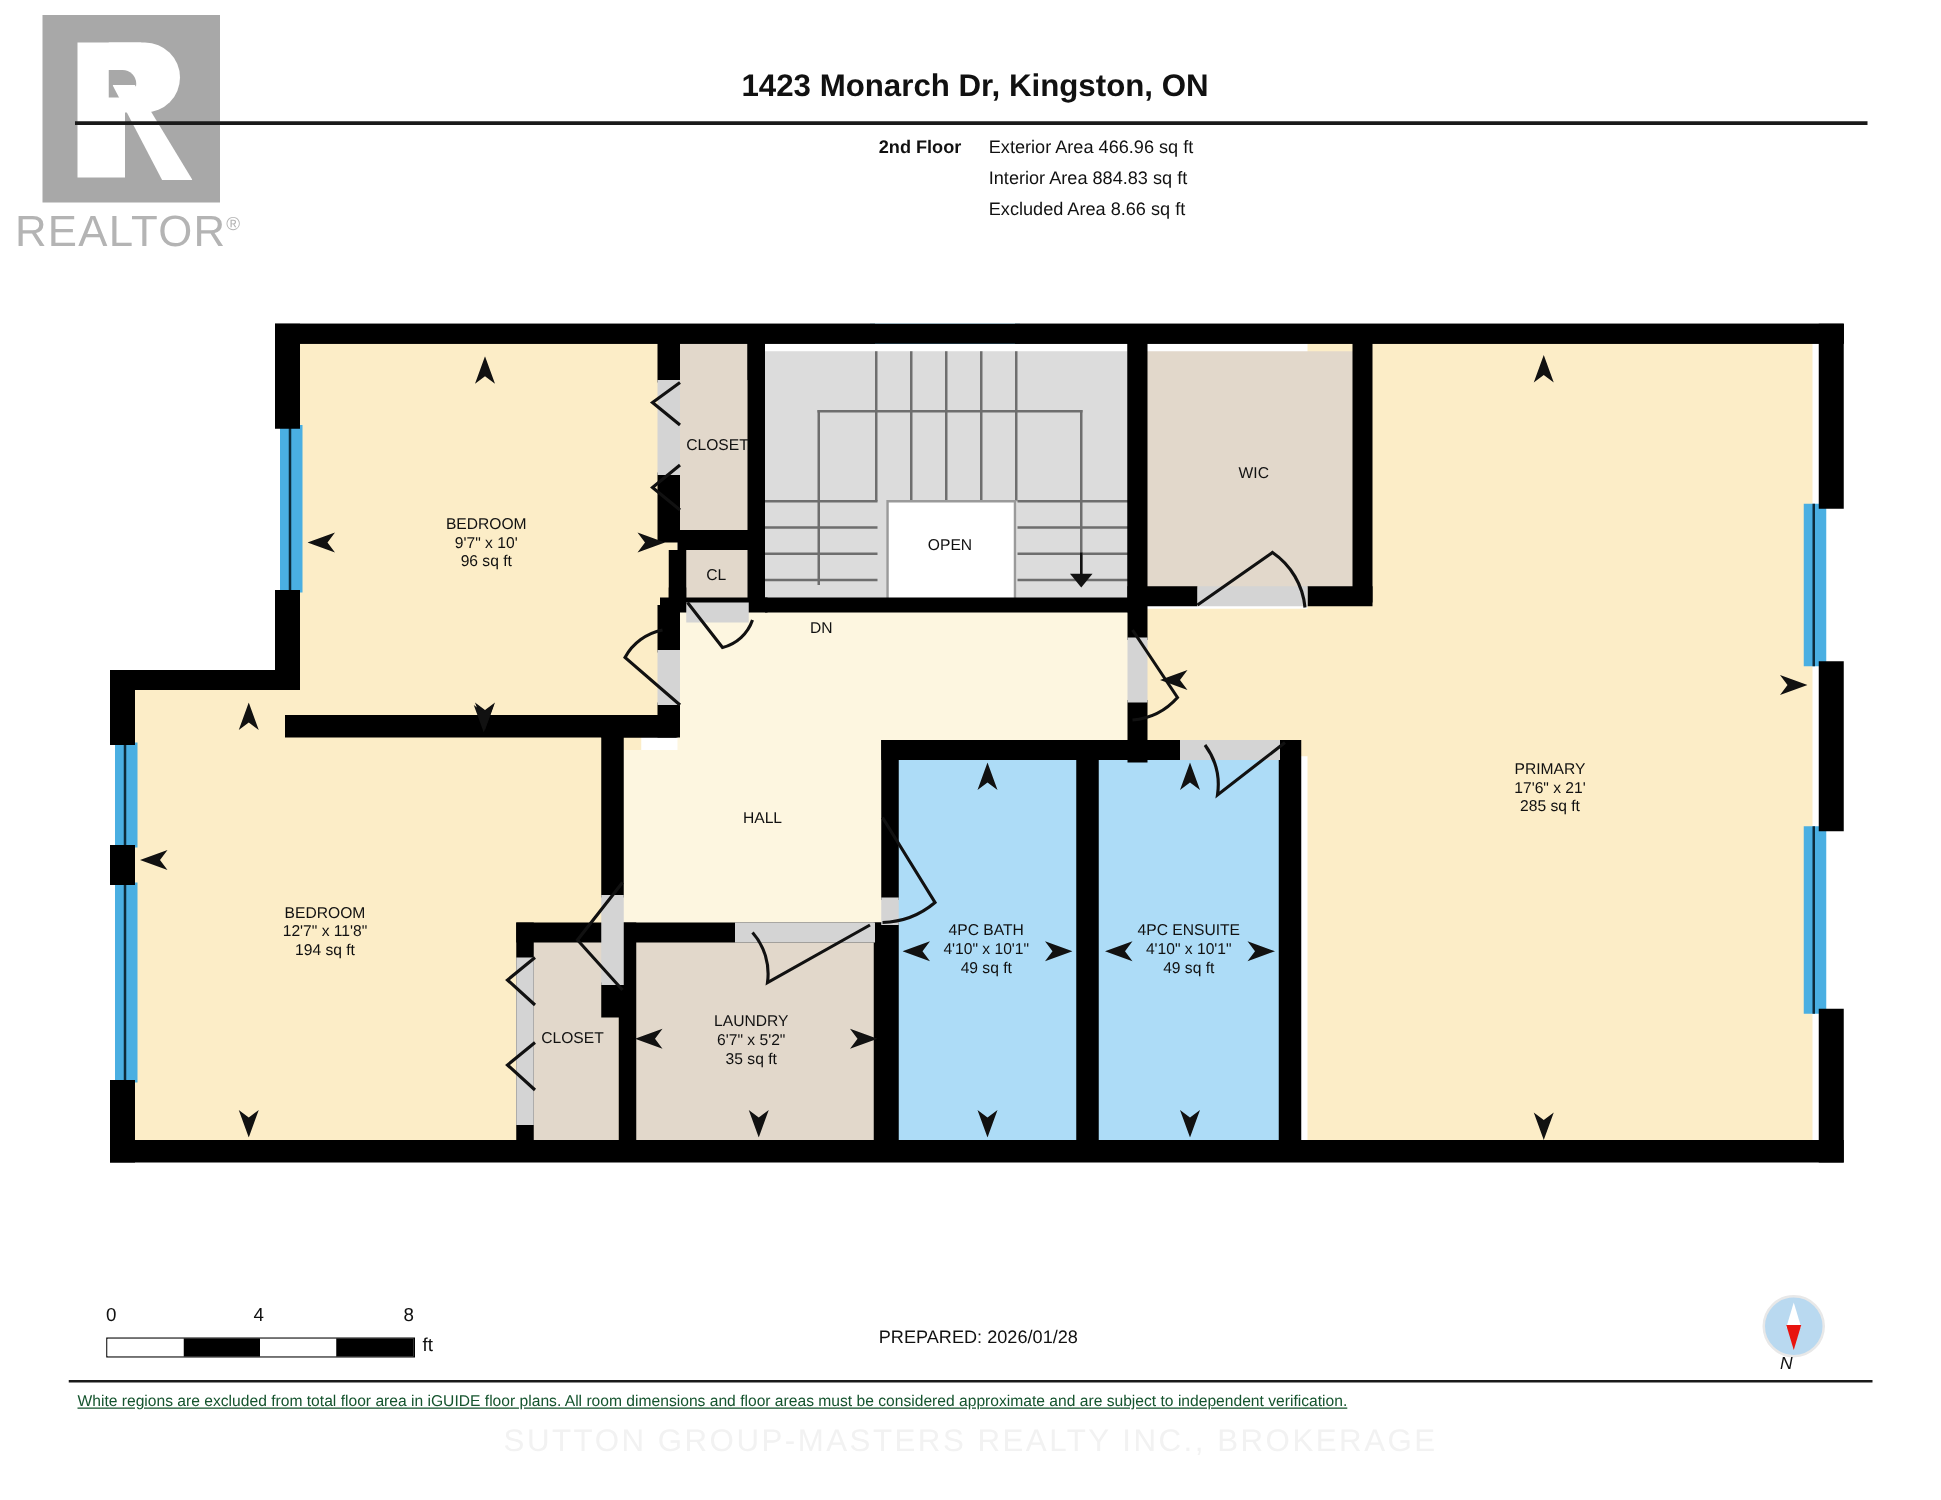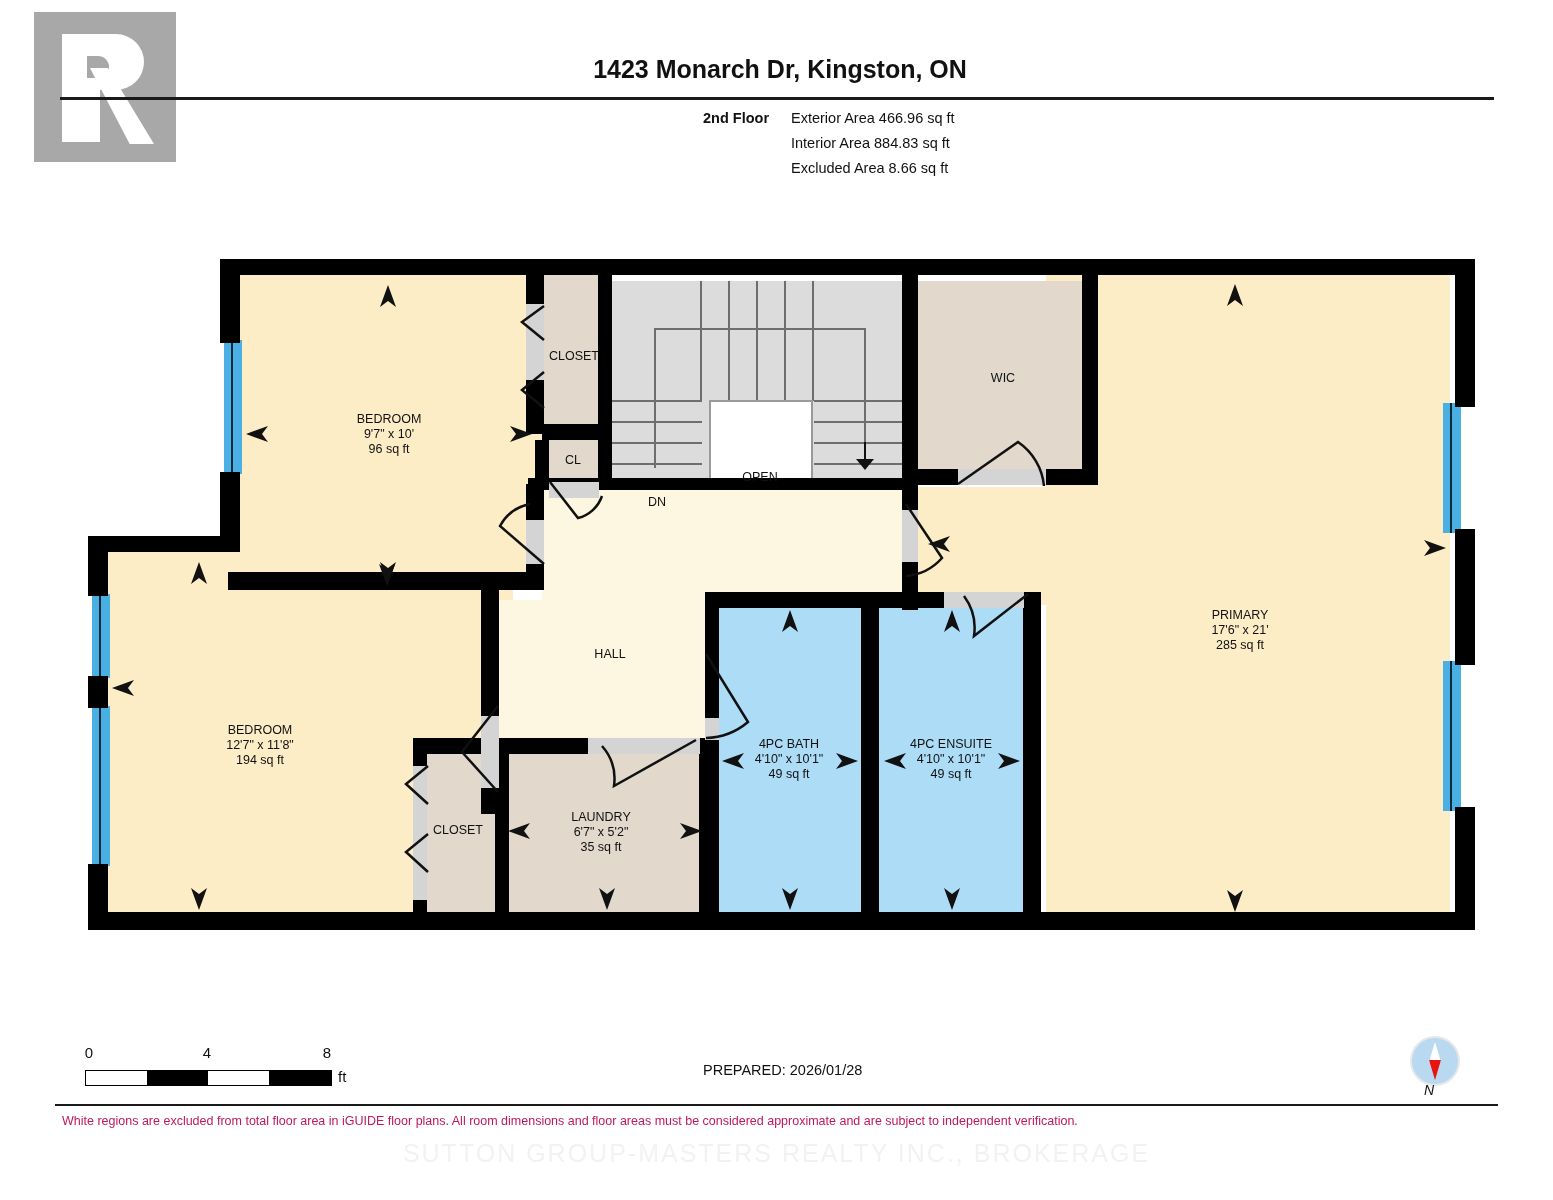--- a/index.html
+++ b/index.html
@@ -62,34 +62,35 @@
 
   #compass{position:absolute;left:1410px;top:1036px;width:46px;height:46px;border-radius:50%;
         background:#b9d9f0;border:2px solid #e8e8e8;}
   #compass .nd-w{position:absolute;left:17px;top:4px;width:0;height:0;
         border-left:6px solid transparent;border-right:6px solid transparent;border-bottom:20px solid #ffffff;}
   #compass .nd-r{position:absolute;left:17px;top:22px;width:0;height:0;
         border-left:6px solid transparent;border-right:6px solid transparent;border-top:20px solid #e8140f;}
   #compass-n{position:absolute;left:1424px;top:1082px;font-size:14px;color:#111;font-style:italic;}
 
   #foot-rule{position:absolute;left:55px;top:1104px;width:1443px;height:2px;background:#1a1a1a;}
-  #disclaimer{position:absolute;left:62px;top:1114px;font-size:12.5px;color:#be185d;}
+  #disclaimer{position:absolute;left:62px;top:1114px;font-size:12.5px;color:#14532d;text-decoration:underline;}
   #watermark{position:absolute;left:0;top:1139px;width:1553px;text-align:center;
         font-size:25px;letter-spacing:2px;color:#f2f2f2;white-space:nowrap;}
 </style>
 </head>
 <body>
 
 <div id="realtor-logo">
   <div class="rbox"></div>
   <div class="rstem"></div>
   <div class="rbowl"></div>
   <div class="rbowl2"></div>
   <div class="rinner"></div>
   <div class="rleg"></div>
+  <div class="rword"><span>REALTOR</span><span class="rreg">®</span></div>
 </div>
 
 <div id="title-text">1423 Monarch Dr, Kingston, ON</div>
 <div id="title-rule"></div>
 
 <div id="floor-block">
   <span class="flabel">2nd Floor</span>
   <span class="fl fl1">Exterior Area 466.96 sq ft</span>
   <span class="fl fl2">Interior Area 884.83 sq ft</span>
   <span class="fl fl3">Excluded Area 8.66 sq ft</span>
@@ -375,21 +376,21 @@
   </div>
   <div class="lbl" style="left:458px;top:823px;">
     <div class="nm">CLOSET</div>
   </div>
   <div class="lbl" style="left:1003px;top:371px;">
     <div class="nm">WIC</div>
   </div>
   <div class="lbl" style="left:610px;top:647px;text-align:center;">
     <div class="nm">HALL</div>
   </div>
-  <div class="lbl" style="left:760px;top:429px;margin-top:41px;">
+  <div class="lbl" style="left:760px;top:429px;">
     <div class="nm">OPEN</div>
   </div>
   <div class="lbl" style="left:657px;top:495px;">
     <div class="nm">DN</div>
   </div>
 </div>
 
 <div class="sb-num" style="left:89px;">0</div>
 <div class="sb-num" style="left:207px;">4</div>
 <div class="sb-num" style="left:327px;">8</div>

